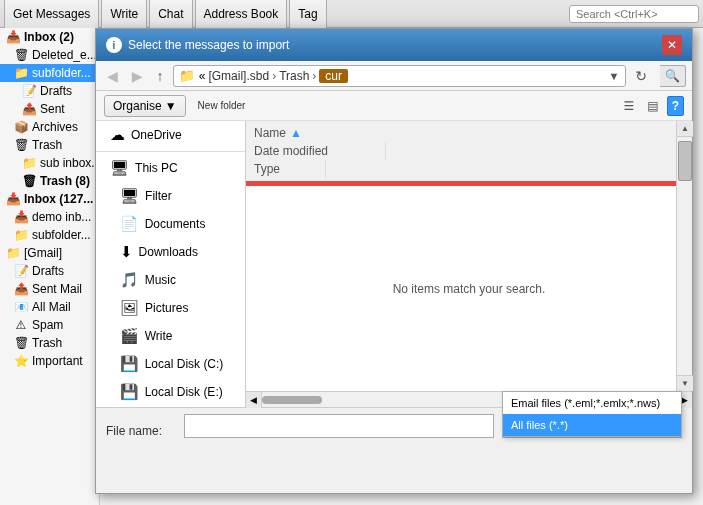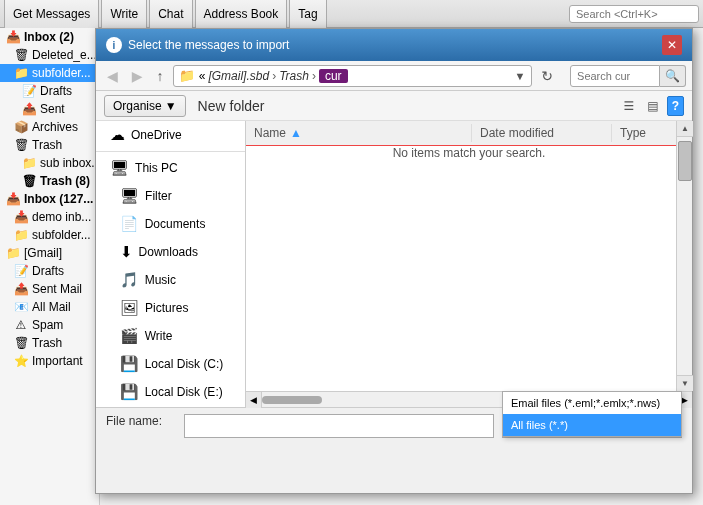--- a/index.html
+++ b/index.html
@@ -144,23 +144,23 @@
       padding: 1px 6px;
       height: 22px;
       font-size: 11px;
       gap: 3px;
     }
     .breadcrumb-folder-icon {
       color: #e8a000;
       font-size: 13px;
     }
     .breadcrumb-sep { color: #666; }
-    .breadcrumb-item { color: #333; font-style: italic; }
+    .breadcrumb-item { color: #333; }
     .breadcrumb-current {
-      background: #701a75;
+      background: #a16207;
       color: white;
       padding: 0 6px;
       border-radius: 2px;
     }
     .breadcrumb-dropdown {
       margin-left: auto;
       background: none;
       border: none;
       cursor: pointer;
       font-size: 11px;
@@ -209,21 +209,21 @@
       cursor: pointer;
       font-size: 11px;
       display: flex;
       align-items: center;
       gap: 3px;
     }
     .new-folder-btn {
       background: none;
       border: none;
       cursor: pointer;
-      font-size: 14px;
+      font-size: 10px;
       color: #333;
       padding: 3px 6px;
     }
     .view-icons {
       margin-left: auto;
       display: flex;
       align-items: center;
       gap: 3px;
     }
     .view-icon-btn {
@@ -269,37 +269,38 @@
     
     .dialog-right {
       flex: 1;
       background: white;
       display: flex;
       flex-direction: column;
     }
     .file-list-header {
       display: flex;
       background: #f0f0f0;
-      border-bottom: 1px solid #ef4444;
+      border-bottom: 5px solid #ef4444;
       padding: 3px 0;
       font-size: 11px;
       color: #555;
+      flex-direction: column;
     }
     .file-col {
       padding: 2px 8px;
       border-right: 1px solid #ddd;
       cursor: pointer;
     }
     .file-col.name-col { flex: 1; display: flex; align-items: center; gap: 4px; }
     .file-col.date-col { width: 140px; }
     .file-col.type-col { width: 80px; }
     .file-list-body {
       flex: 1;
       display: flex;
-      align-items: flex-start;
+      align-items: center;
       justify-content: center;
       color: #555;
       font-size: 13px;
     }
     .scroll-v {
       position: absolute;
       right: 0; top: 0;
       width: 16px; height: 100%;
       background: #f0f0f0;
       border-left: 1px solid #ccc;
@@ -321,21 +322,21 @@
     }
 
     
     .dialog-bottom {
       border-top: 1px solid #ccc;
       background: #f0f0f0;
       padding: 6px 10px;
     }
     .filename-row {
       display: flex;
-      align-items: flex-start;
+      align-items: flex-end;
       gap: 8px;
       margin-bottom: 5px;
     }
     .filename-label { font-size: 12px; color: #333; min-width: 70px; }
     .filename-input {
       flex: 1;
       border: 1px solid #aaa;
       height: 24px;
       padding: 2px 6px;
       font-size: 12px;
@@ -513,21 +514,20 @@
       <span class="breadcrumb-sep">›</span>
       <span class="breadcrumb-item">Trash</span>
       <span class="breadcrumb-sep">›</span>
       <span class="breadcrumb-current">cur</span>
       <button class="breadcrumb-dropdown">▼</button>
     </div>
 
     <button class="nav-btn">↻</button>
 
     <div class="dialog-search">
-      <input type="text" class="dialog-search" style="border: 1px solid rgb(170, 170, 170); border-radius: 3px 0px 0px 3px; padding: 2px 6px; height: 22px; font-size: 11px; width: 90px;" placeholder="Search cur">
       <button class="dialog-search-btn">🔍</button>
     </div>
   </div>
 
   <div class="dialog-toolbar">
     <button class="organise-btn">
       <span>Organise</span>
       <span>▼</span>
     </button>
     <button class="new-folder-btn">New folder</button>

